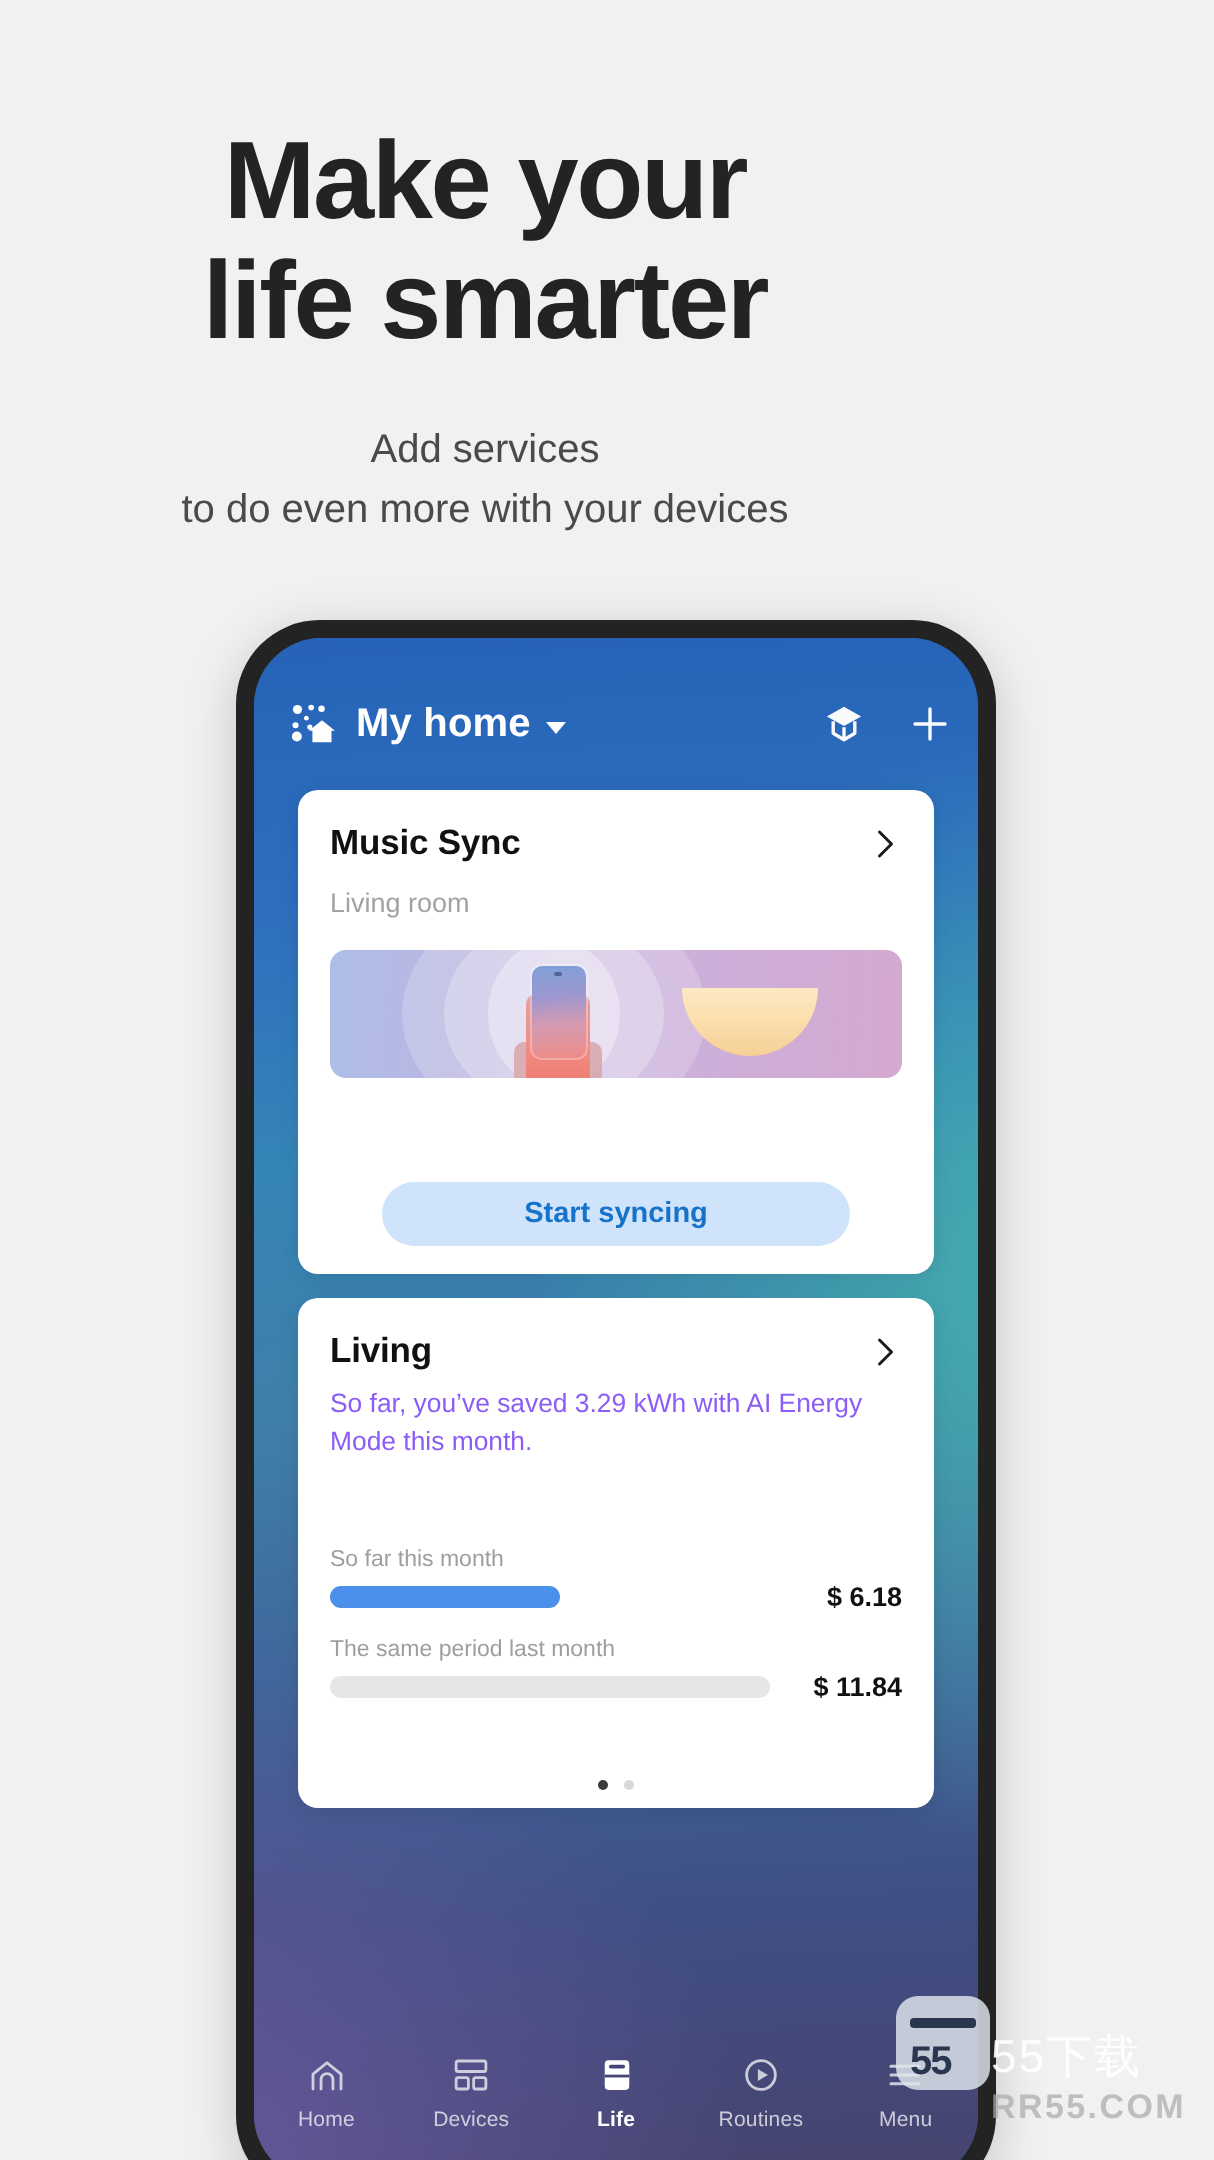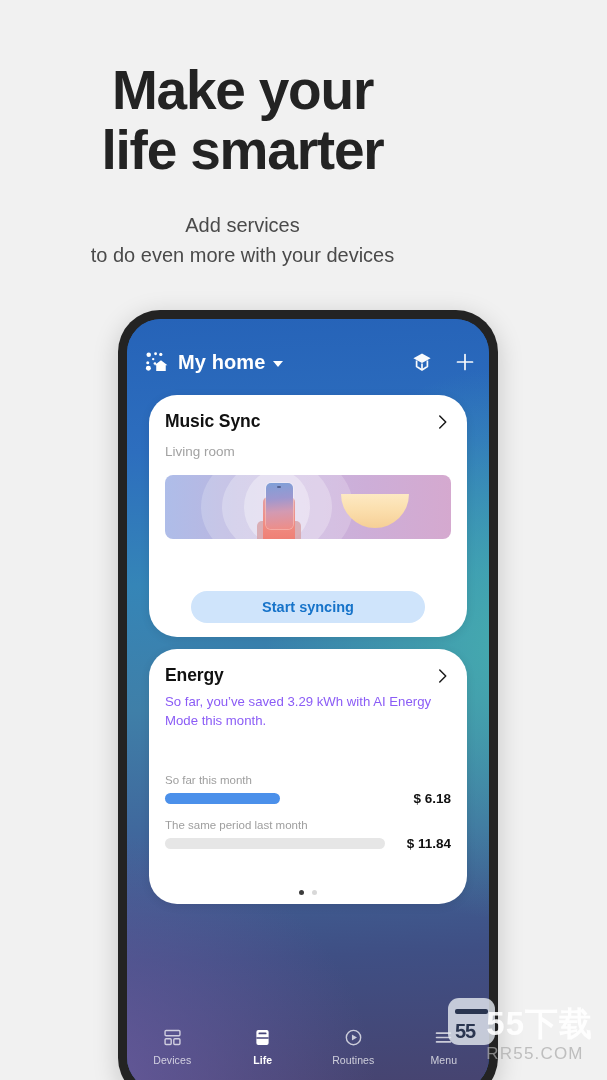--- a/index.html
+++ b/index.html
@@ -75,21 +75,21 @@
     border-top:6.5px solid #ffffff;
   }
   .appbar-spacer { flex:1 1 auto; }
   .appbar-icon { width:24px; height:24px; margin-left:19px; opacity:0.97; }
   .kebab { display:flex; flex-direction:column; align-items:center; gap:3.5px; margin-left:21px; margin-right:2px; }
   .kebab i { width:3.4px; height:3.4px; border-radius:50%; background:#fff; display:block; }
 
   
   .card {
     position:absolute; left:22px; width:318px;
-    background:#ffffff; border-radius:28px;
+    background:#ffffff; border-radius:10px;
     box-shadow:0 2px 10px rgba(0,0,0,0.09);
   }
   .card-music { top:76px; height:242px; }
   .card-energy { top:330px; height:255px; }
 
   .card-head {
     display:flex; align-items:flex-start; justify-content:space-between;
     padding:16px 16px 0 16px;
   }
   .card-title { font-size:17.5px; font-weight:700; color:#111; letter-spacing:-0.1px; }
@@ -178,27 +178,26 @@
   .navlabel { font-size:10.5px; letter-spacing:0.1px; }
   .navitem.active .navlabel { font-weight:700; }
 
   
   .watermark {
     position:absolute; right:14px; bottom:18px;
     text-align:left; pointer-events:none;
     line-height:1;
   }
   .wm-cn {
-    font-size:33px; font-weight:700; color:rgba(255,255,255,0.90);
+    font-size:23px; font-weight:400; color:rgba(255,255,255,0.90);
     letter-spacing:1px;
-    text-align:right;
   }
   .wm-en {
     margin-top:5px;
-    font-size:17px; font-weight:400; color:rgba(170,170,170,0.72);
+    font-size:17px; font-weight:700; color:rgba(170,170,170,0.72);
     letter-spacing:1.2px;
   }
   .wm-badge {
     position:absolute; right:112px; bottom:35px;
     width:47px; height:47px; border-radius:11px;
     background:rgba(226,230,238,0.82);
     pointer-events:none;
   }
   .wm-badge .b1 { position:absolute; left:7px; top:11px; width:33px; height:5px; border-radius:2px; background:#2a3550; }
   .wm-badge .b2 { position:absolute; left:7px; top:23px; font-size:20px; font-weight:700; color:#2a3550; letter-spacing:-1px; line-height:20px; }
@@ -280,21 +279,21 @@
           <span class="ill-body"></span>
           <span class="ill-phone"></span>
           <span class="ill-bowl"></span>
         </div>
 
         <button class="sync-btn">Start syncing</button>
       </div>
 
       <div class="card card-energy">
         <div class="card-head">
-          <span class="card-title">Energy</span>
+          <span class="card-title">Living</span>
           <span class="chevron">
             <svg width="18" height="18" viewBox="0 0 24 24" fill="none" stroke="#1b1b1b" stroke-width="2" stroke-linecap="round" stroke-linejoin="round">
               <polyline points="9,4 17,12 9,20"></polyline>
             </svg>
           </span>
         </div>
         <div class="energy-desc">So far, you’ve saved 3.29 kWh with AI Energy Mode this month.</div>
 
         <div class="bar-block first">
           <div class="bar-label">So far this month</div>
@@ -313,20 +312,29 @@
         </div>
 
         <div class="dots">
           <span class="dot active"></span>
           <span class="dot"></span>
         </div>
       </div>
 
       <div class="bottomnav">
 
+        <div class="navitem">
+          <span>
+            <svg width="21" height="21" viewBox="0 0 24 24" fill="none" stroke="currentColor" stroke-width="1.6" stroke-linecap="round" stroke-linejoin="round">
+              <path d="M4 20 L4 11.5 L12 5 L20 11.5 L20 20"></path>
+              <path d="M8.6 20 L8.6 14.6 a3.4 3.4 0 0 1 6.8 0 L15.4 20"></path>
+            </svg>
+          </span>
+          <span class="navlabel">Home</span>
+        </div>
 
         <div class="navitem">
           <span>
             <svg width="21" height="21" viewBox="0 0 24 24" fill="none" stroke="currentColor" stroke-width="1.6" stroke-linejoin="round">
               <rect x="3.5" y="4" width="17" height="6" rx="1.2"></rect>
               <rect x="3.5" y="13.5" width="7" height="6.5" rx="1.2"></rect>
               <rect x="13.5" y="13.5" width="7" height="6.5" rx="1.2"></rect>
             </svg>
           </span>
           <span class="navlabel">Devices</span>

